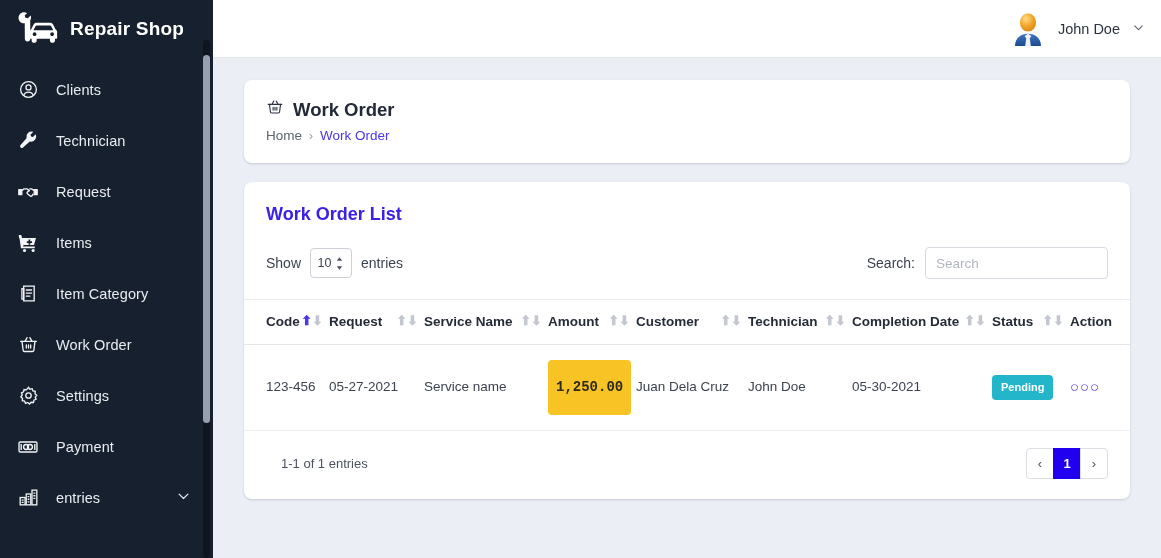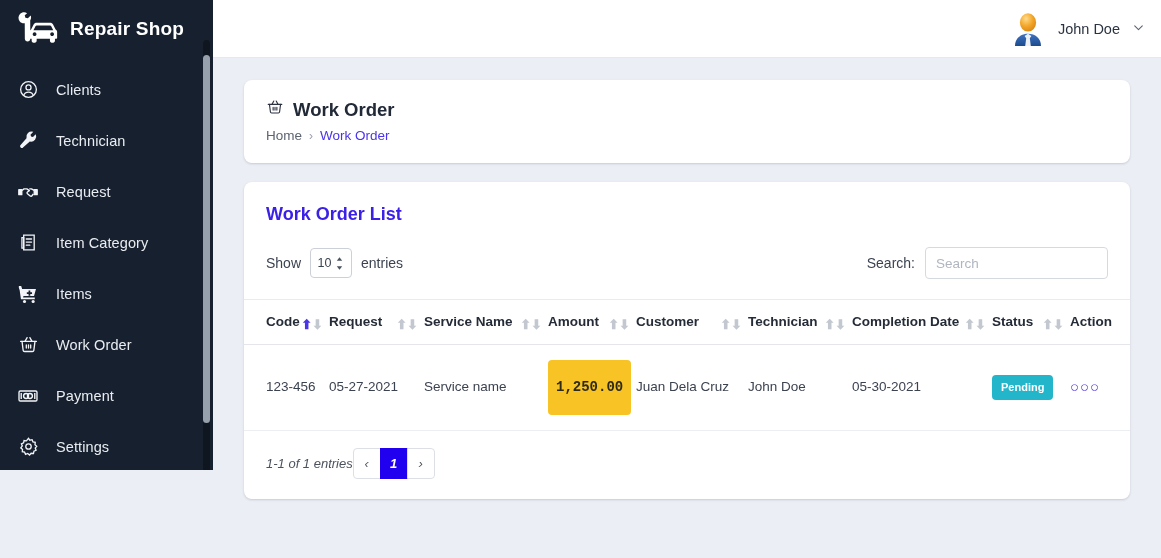--- a/index.html
+++ b/index.html
@@ -6,21 +6,21 @@
   html, body {
     width: 1161px; height: 558px;
     overflow: hidden;
     font-family: "Liberation Sans", sans-serif;
     background: #eceef5;
   }
   .app { display: flex; width: 1161px; height: 558px; }
 
   
   .sidebar {
-    width: 213px; height: 470px;
+    width: 213px; height: 558px;
     background: #17202e;
     position: relative;
     flex: 0 0 213px;
     overflow: hidden;
   }
   .brand {
     height: 58px;
     display: flex; align-items: center;
     padding-left: 16px; gap: 10px;
   }
@@ -119,21 +119,21 @@
 
   table { width: 100%; border-collapse: collapse; table-layout: fixed; }
   thead th {
     border-top: 1px solid #e9ebf0;
     border-bottom: 1px solid #e4e6ec;
     padding: 14px 6px 13px 0;
     font-size: 13.5px; font-weight: bold; color: #252c38;
     text-align: left; vertical-align: middle;
   }
   thead th:first-child { padding-left: 22px; }
-  .th-in { display: flex; align-items: flex-end; justify-content: space-between; }
+  .th-in { display: flex; align-items: flex-start; justify-content: space-between; }
   .th-txt { line-height: 1.25; }
   .sorts { display: inline-flex; gap: 0px; flex: 0 0 auto; }
   .sort-up, .sort-dn { font-size: 13px; line-height: 1; color: #c3c7d0; }
   .sort-up.active { color: #4a35e8; }
   tbody td {
     padding: 15px 6px 15px 0;
     font-size: 13.5px; color: #3c4350;
     vertical-align: middle; line-height: 1.35;
     border-bottom: 1px solid #eceef2;
   }
@@ -146,23 +146,22 @@
   }
   .status-badge {
     display: inline-block;
     background: #23b6ca; color: #ffffff;
     font-size: 11px; font-weight: bold;
     padding: 5px 9px; border-radius: 4px;
   }
   .dots { color: #5c3de8; font-size: 15px; letter-spacing: 1px; cursor: pointer; }
 
   .table-footer {
-    display: flex; align-items: center; justify-content: flex-start;
-    padding: 17px 22px 20px 22px;
-    font-style: italic;
+    display: flex; align-items: center; justify-content: space-between;
+    padding: 17px 22px 20px 37px;
   }
   .footer-info { font-size: 13px; color: #4b525e; }
   .pager { display: flex; align-items: center; }
   .pg {
     width: 28px; height: 31px;
     border: 1px solid #dcdfe6;
     display: flex; align-items: center; justify-content: center;
     font-size: 13px; color: #4b525e; background: #fff; cursor: pointer;
     margin-left: -1px;
   }
@@ -222,73 +221,73 @@
             <path d="M18.8 9.5H22v5.4h-3.2z" fill="currentColor"></path>
             <path d="M5.4 10.3l2.3-1.7h3.1l2.7 1.9-2.1 1.5c-.6.5-.6 1.4 0 1.9l3 2.4c.6.5 1.5.4 1.9-.2l1.5-1.9"></path>
             <path d="M13.4 8.6h2.3l3 1.7"></path>
           </svg>
         </span>
         <span class="nav-label">Request</span>
       </div>
 
       <div class="nav-item">
         <span class="nav-icon">
-          <svg viewBox="0 0 24 24" width="21" height="21" fill="none" stroke="currentColor" stroke-width="1.5" stroke-linecap="round">
-            <path d="M6.5 3.5h12v17h-12z"></path>
-            <path d="M4.5 6.5h2v12h-2z"></path>
-            <path d="M9.5 8h6M9.5 11.5h6M9.5 15h4"></path>
-          </svg>
-        </span>
-        <span class="nav-label">Item Category</span>
-      </div>
-
-      <div class="nav-item">
-        <span class="nav-icon">
           <svg viewBox="0 0 24 24" width="22" height="22" fill="currentColor">
             <path d="M2 3.2h2.6l1 3.3h15.1l-2.1 7.6H7.1l-.5 1.8h12.8v1.9H4.3L2.9 7.9 2 5.1V3.2z"></path>
             <circle cx="8.2" cy="20.2" r="1.7"></circle>
               <circle cx="17.6" cy="20.2" r="1.7"></circle>
             <path d="M12.6 8.1h1.9v1.9h1.9v1.9h-1.9v1.9h-1.9v-1.9h-1.9V10h1.9z" fill="#17202e"></path>
           </svg>
         </span>
         <span class="nav-label">Items</span>
       </div>
 
       <div class="nav-item">
         <span class="nav-icon">
+          <svg viewBox="0 0 24 24" width="21" height="21" fill="none" stroke="currentColor" stroke-width="1.5" stroke-linecap="round">
+            <path d="M6.5 3.5h12v17h-12z"></path>
+            <path d="M4.5 6.5h2v12h-2z"></path>
+            <path d="M9.5 8h6M9.5 11.5h6M9.5 15h4"></path>
+          </svg>
+        </span>
+        <span class="nav-label">Item Category</span>
+      </div>
+
+      <div class="nav-item">
+        <span class="nav-icon">
           <svg viewBox="0 0 24 24" width="21" height="21" fill="none" stroke="currentColor" stroke-width="1.5" stroke-linecap="round" stroke-linejoin="round">
             <path d="M3 8.5h18"></path>
               <path d="M8 8.5l2.4-4.4M16 8.5l-2.4-4.4"></path>
             <path d="M4.6 8.5l1.3 10.2c.1.8.8 1.3 1.6 1.3h9c.8 0 1.5-.6 1.6-1.3l1.3-10.2"></path>
             <path d="M9.5 12.5v3.6M12 12.5v3.6M14.5 12.5v3.6"></path>
           </svg>
         </span>
         <span class="nav-label">Work Order</span>
       </div>
 
       <div class="nav-item">
         <span class="nav-icon">
+          <svg viewBox="0 0 24 24" width="21" height="21" fill="none" stroke="currentColor" stroke-width="1.5">
+            <circle cx="12" cy="12" r="3.1"></circle>
+            <path d="M12 2.6l1.5 2.2 2.6-.6 1 2.5 2.6.5-.3 2.7 2 1.8-1.7 2.1 1 2.5-2.5 1.1-.5 2.6-2.7-.3-1.8 2-2.1-1.7-2.5 1-1.1-2.5-2.6-.5.3-2.7-2-1.8 1.7-2.1-1-2.5 2.5-1.1.5-2.6 2.7.3z"></path>
+          </svg>
+        </span>
+        <span class="nav-label">Settings</span>
+      </div>
+
+      <div class="nav-item">
+        <span class="nav-icon">
           <svg viewBox="0 0 24 24" width="22" height="22" fill="none" stroke="currentColor" stroke-width="1.5">
             <rect x="2.2" y="6.6" width="19.6" height="10.8" rx="1.4"></rect>
             <circle cx="9.9" cy="12" r="2.7"></circle>
               <circle cx="14.1" cy="12" r="2.7"></circle>
             <path d="M4.6 8.6v6.8M19.4 8.6v6.8"></path>
           </svg>
         </span>
         <span class="nav-label">Payment</span>
-      </div>
-
-      <div class="nav-item">
-        <span class="nav-icon">
-          <svg viewBox="0 0 24 24" width="21" height="21" fill="none" stroke="currentColor" stroke-width="1.5">
-            <circle cx="12" cy="12" r="3.1"></circle>
-            <path d="M12 2.6l1.5 2.2 2.6-.6 1 2.5 2.6.5-.3 2.7 2 1.8-1.7 2.1 1 2.5-2.5 1.1-.5 2.6-2.7-.3-1.8 2-2.1-1.7-2.5 1-1.1-2.5-2.6-.5.3-2.7-2-1.8 1.7-2.1-1-2.5 2.5-1.1.5-2.6 2.7.3z"></path>
-          </svg>
-        </span>
-        <span class="nav-label">Settings</span>
       </div>
 
       <div class="nav-item">
         <span class="nav-icon">
           <svg viewBox="0 0 24 24" width="21" height="21" fill="none" stroke="currentColor" stroke-width="1.5">
             <rect x="2.5" y="12" width="5.6" height="8.4"></rect>
             <rect x="9.4" y="8" width="5.2" height="12.4"></rect>
             <rect x="16" y="3.6" width="5.5" height="16.8"></rect>
             <path d="M4.2 15h2.2M4.2 17.6h2.2M11 11h2M11 14h2M11 17h2M17.6 7h2.2M17.6 10h2.2M17.6 13h2.2"></path>
           </svg>

